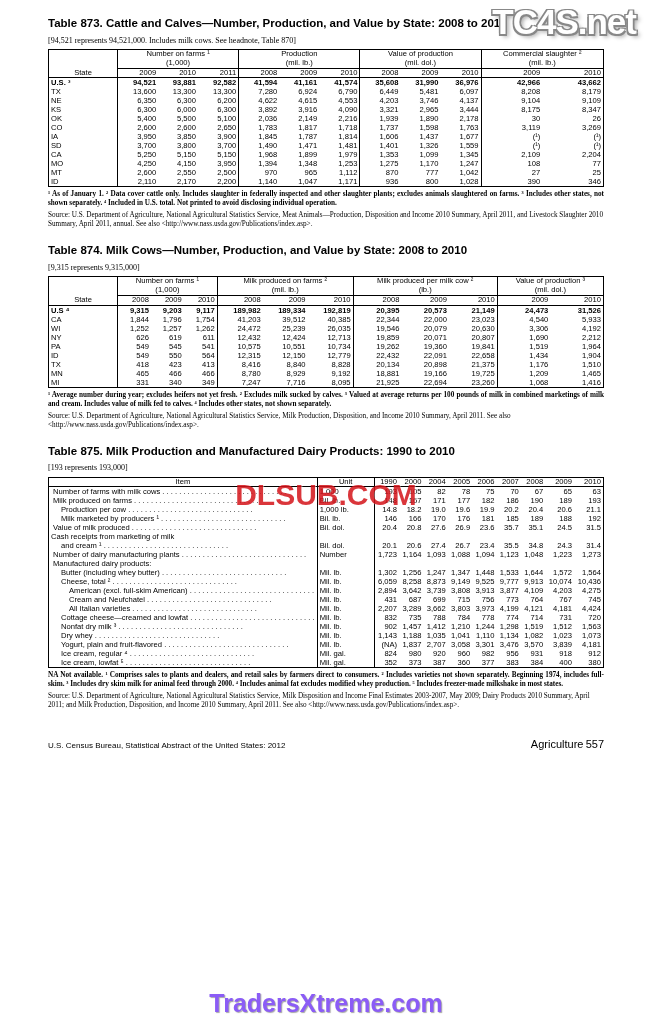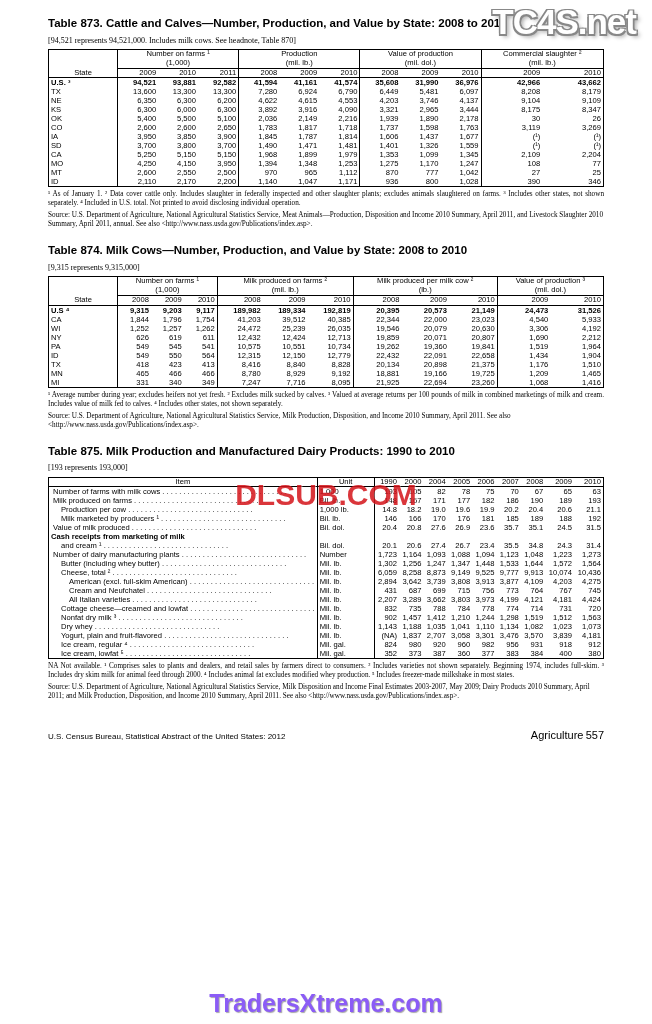--- a/index.html
+++ b/index.html
@@ -56,20 +56,21 @@
   .num{ text-align:right; padding-right:4px; }
   .lbl{ text-align:left; padding-left:4px; }
   .rowpad td{ padding-top:0.6px; padding-bottom:0.6px; }
   .toprule{ border-top:1px solid #000; }
   .bold{ font-weight:bold; }
   .fn{
     font-size:7.2px;
     line-height:1.25;
     margin:3px 0 0 0;
     text-align:justify;
+    font-weight:bold;
   }
   .src{
     font-size:7.2px;
     line-height:1.25;
     margin:3px 0 0 0;
   }
   .sec{ margin-top:14px; }
   .footer{
     display:flex;
     justify-content:space-between;
@@ -600,21 +601,21 @@
               <td class="num">20.8</td>
               <td class="num">27.6</td>
               <td class="num">26.9</td>
               <td class="num">23.6</td>
               <td class="num">35.7</td>
               <td class="num">35.1</td>
               <td class="num">24.5</td>
               <td class="num">31.5</td>
             </tr>
             <tr class="rowpad">
-              <td class="lbl hd-r leader" style=" font-weight: bold;"><span>Cash receipts from marketing of milk</span></td>
+              <td class="lbl hd-r leader" style=""><span>Cash receipts from marketing of milk</span></td>
               <td class="lbl hd-r"></td>
               <td class="num"></td>
               <td class="num"></td>
               <td class="num"></td>
               <td class="num"></td>
               <td class="num"></td>
               <td class="num"></td>
               <td class="num"></td>
               <td class="num"></td>
               <td class="num"></td>
@@ -652,20 +653,33 @@
               <td class="num">1,164</td>
               <td class="num">1,093</td>
               <td class="num">1,088</td>
               <td class="num">1,094</td>
               <td class="num">1,123</td>
               <td class="num">1,048</td>
               <td class="num">1,223</td>
               <td class="num">1,273</td>
             </tr>
             <tr class="rowpad">
+              <td class="lbl hd-r leader" style="padding-left: 4px;"><span>Manufactured dairy products:</span></td>
+              <td class="lbl hd-r"></td>
+              <td class="num"></td>
+              <td class="num"></td>
+              <td class="num"></td>
+              <td class="num"></td>
+              <td class="num"></td>
+              <td class="num"></td>
+              <td class="num"></td>
+              <td class="num"></td>
+              <td class="num"></td>
+            </tr>
+            <tr class="rowpad">
               <td class="lbl hd-r leader" style="padding-left: 12px;"><span>Butter (including whey butter)</span><span style="letter-spacing: 0px;"> . . . . . . . . . . . . . . . . . . . . . . . . . . . . . .</span></td>
               <td class="lbl hd-r">Mil. lb.</td>
               <td class="num">1,302</td>
               <td class="num">1,256</td>
               <td class="num">1,247</td>
               <td class="num">1,347</td>
               <td class="num">1,448</td>
               <td class="num">1,533</td>
               <td class="num">1,644</td>
               <td class="num">1,572</td>

